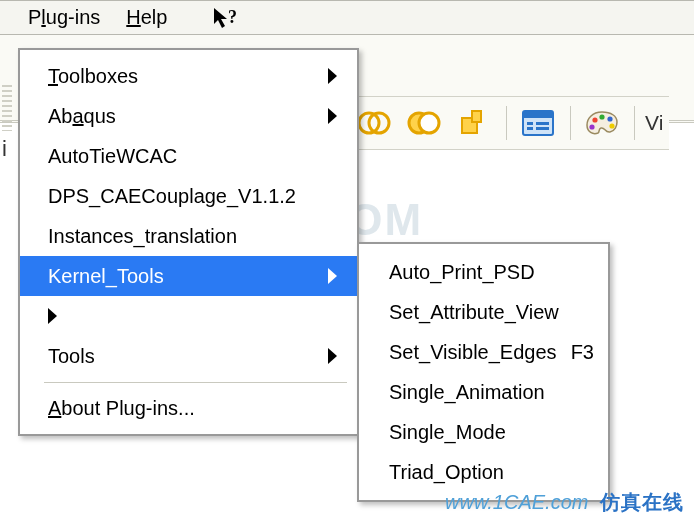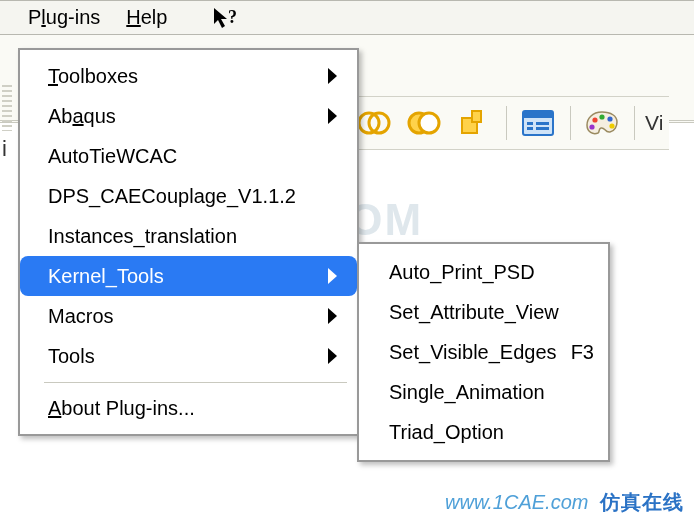--- a/index.html
+++ b/index.html
@@ -108,21 +108,20 @@
   .dropdown .row .lbl { flex: 1; }
   .dropdown .row .arrow {
     width: 0; height: 0;
     border-top: 8px solid transparent;
     border-bottom: 8px solid transparent;
     border-left: 9px solid #000;
   }
   .dropdown .row.hl {
     background: #2a7af3;
     color: #fff;
-    border-radius: 8px;
   }
   .dropdown .row.hl .arrow { border-left-color: #fff; }
   .dropdown .sep {
     height: 1px;
     background: #c9c9bf;
     margin: 6px 10px 5px 24px;
   }
 
   .submenu {
     position: absolute;
@@ -254,21 +253,20 @@
     <span class="lbl">DPS_CAECouplage_V1.1.2</span>
   </div>
   <div class="row">
     <span class="lbl">Instances_translation</span>
   </div>
   <div class="row hl">
     <span class="lbl">Kernel_Tools</span>
     <span class="arrow"></span>
   </div>
   <div class="row">
-    <span class="lbl">Macros</span>
     <span class="arrow"></span>
   </div>
   <div class="row">
     <span class="lbl">Tools</span>
     <span class="arrow"></span>
   </div>
   <div class="sep"></div>
   <div class="row">
     <span class="lbl"><span class="underline">A</span><span>bout Plug-ins...</span></span>
   </div>
@@ -280,20 +278,23 @@
   </div>
   <div class="srow">
     <span class="slbl">Set_Attribute_View</span>
   </div>
   <div class="srow">
     <span class="slbl">Set_Visible_Edges</span>
     <span class="accel">F3</span>
   </div>
   <div class="srow">
     <span class="slbl">Single_Animation</span>
+  </div>
+  <div class="srow">
+    <span class="slbl">Single_Mode</span>
   </div>
   <div class="srow">
     <span class="slbl">Triad_Option</span>
   </div>
 </div>
 
 <div class="wm-foot">
   <span>www.1CAE.com</span>
   <span class="cn">仿真在线</span>
 </div>

